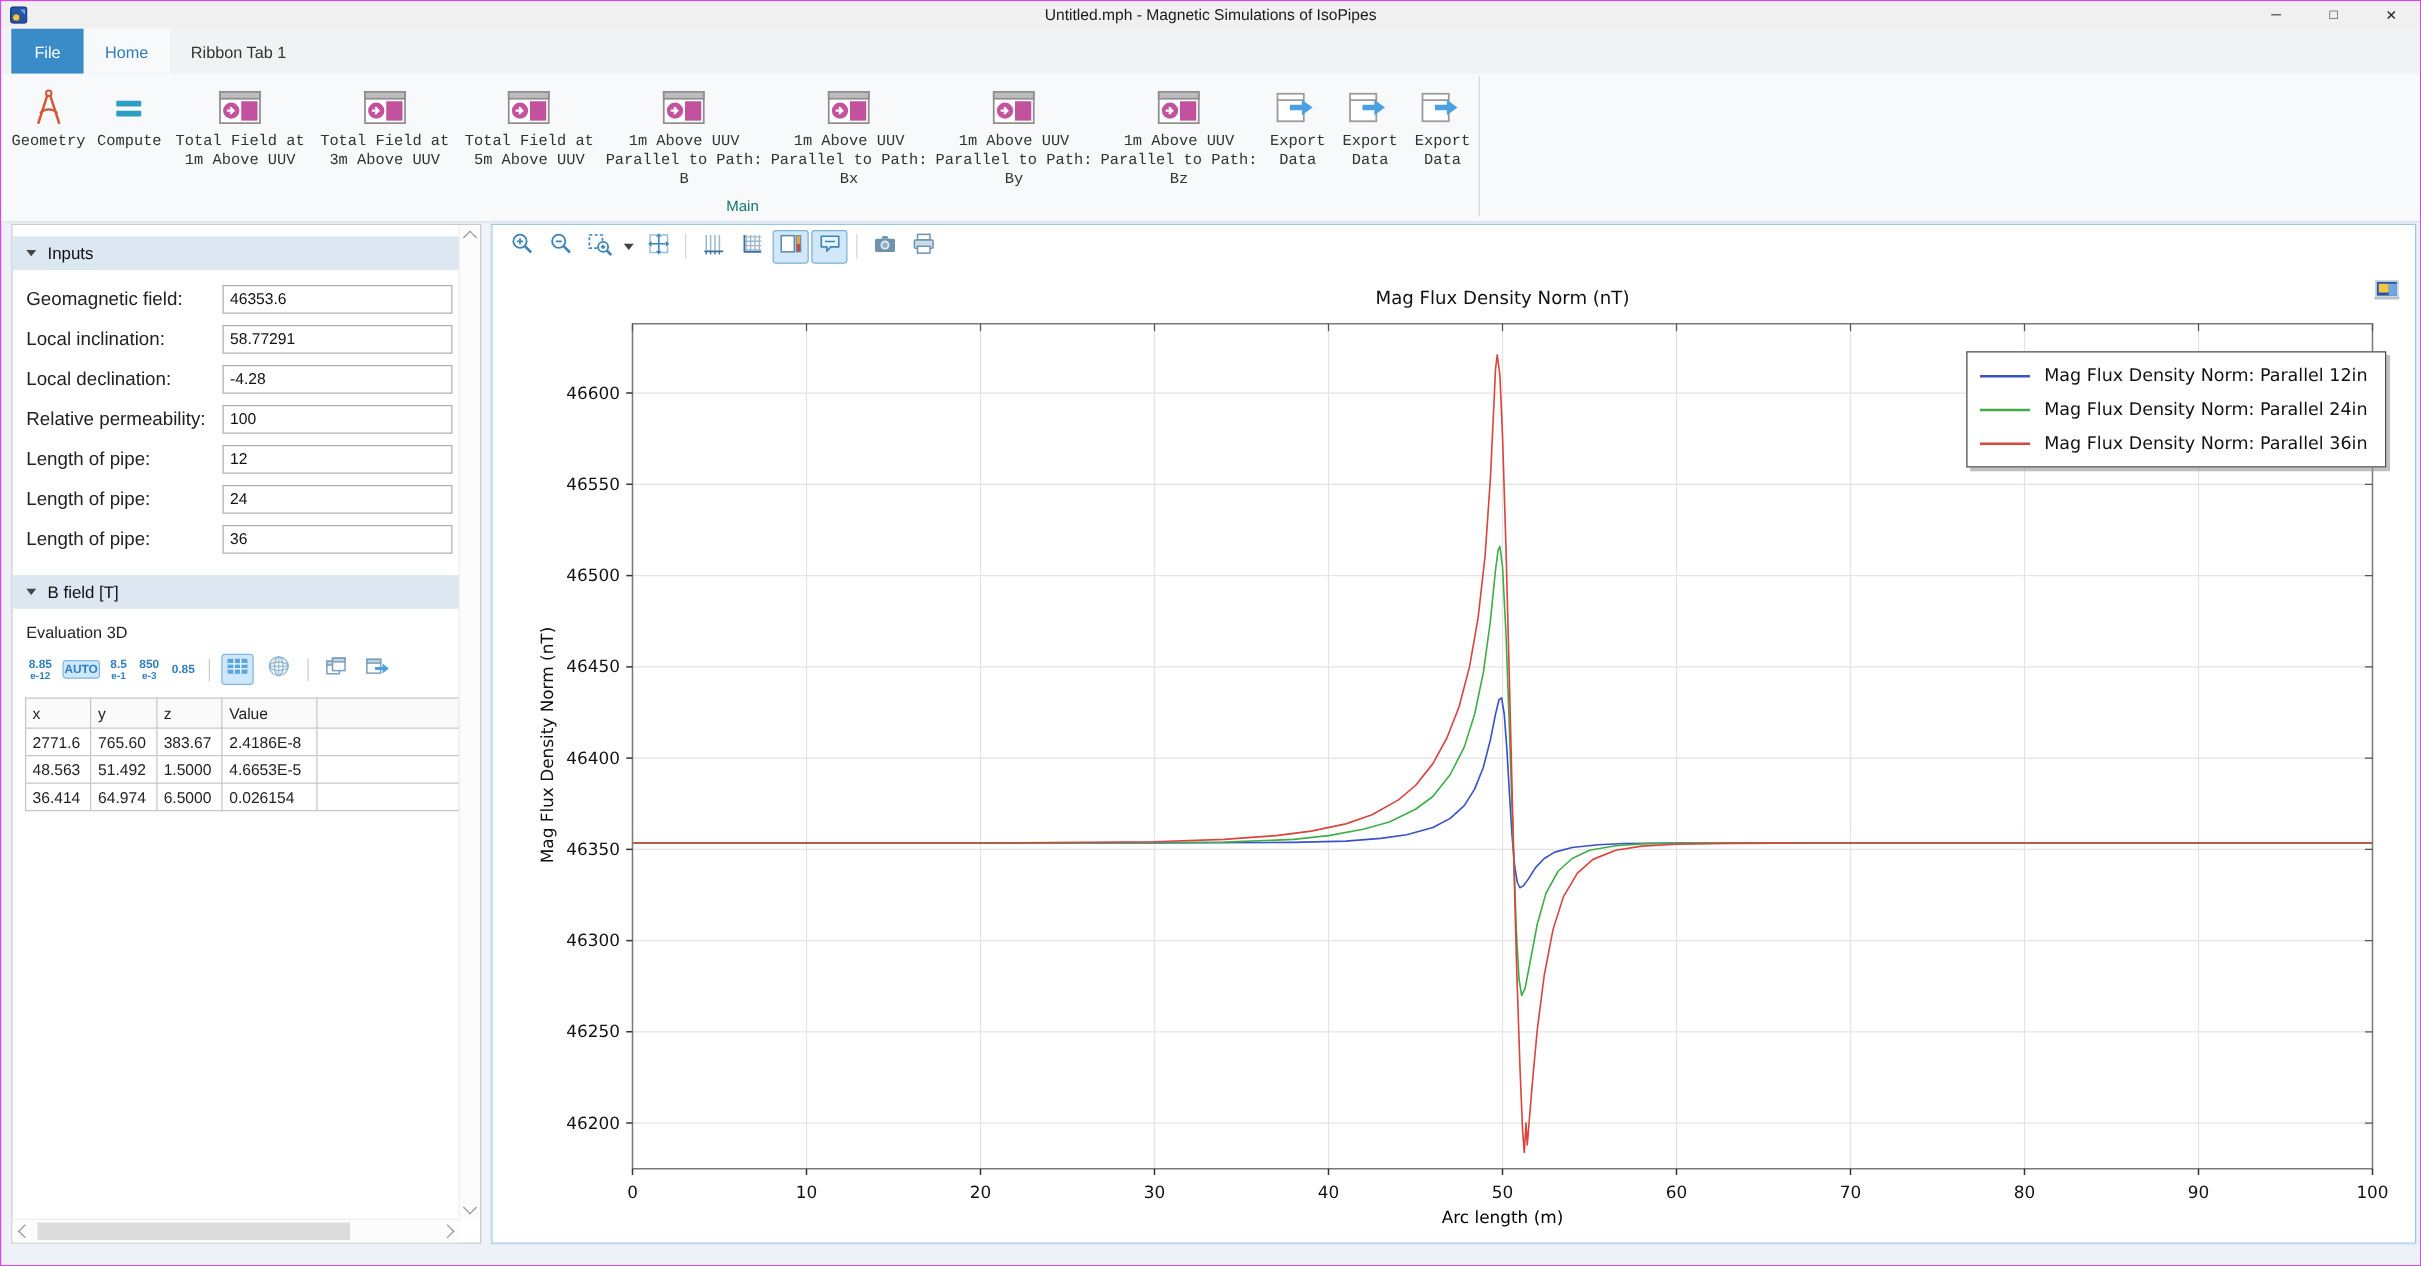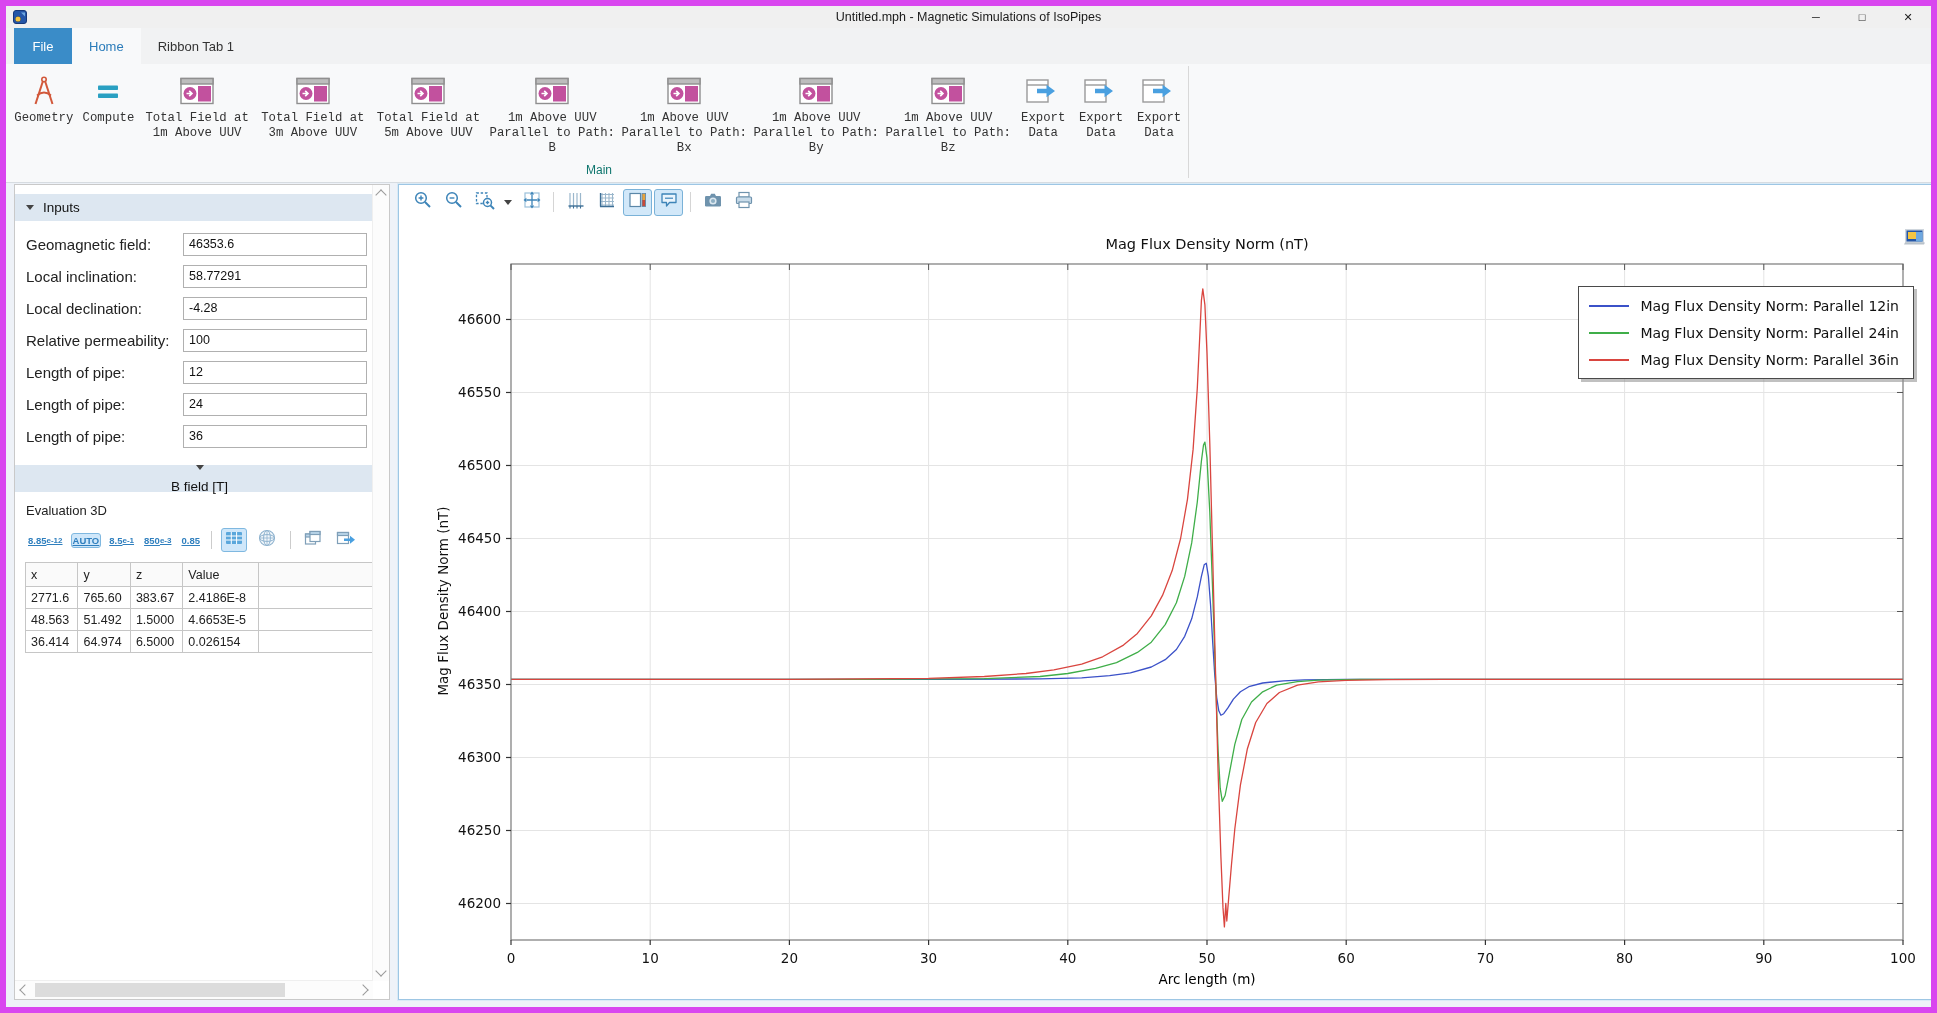--- a/index.html
+++ b/index.html
@@ -1,16 +1,16 @@
 <!DOCTYPE html>
 <html><head>
 <meta charset="utf-8">
 <style>
   html,body{margin:0;padding:0;background:#dfe3e8;font-family:"Liberation Sans",sans-serif;}
-  .app{position:relative;width:1937px;height:1013px;background:#eef2f8;overflow:hidden;border:6px solid #d946ef;box-sizing:border-box;}
+  .app{position:relative;width:1937px;height:1013px;background:#eef2f8;overflow:hidden;border:1px solid #d946ef;box-sizing:border-box;}
 
   
   .titlebar{position:absolute;top:0;left:0;right:0;height:22px;background:#f0f0f0;}
   .app-icon{position:absolute;left:7px;top:4px;width:14px;height:14px;}
   .title-text{position:absolute;left:200px;right:200px;top:0;height:22px;line-height:22px;text-align:center;font-size:12.5px;color:#1a1a1a;white-space:nowrap;}
   .win-controls{position:absolute;right:0;top:0;height:22px;display:flex;}
   .win-btn{width:46px;height:22px;display:flex;align-items:center;justify-content:center;font-size:11px;color:#222;}
 
   
   .tabrow{position:absolute;top:22px;left:0;right:0;height:36px;background:#f1f2f3;display:flex;align-items:stretch;}
@@ -26,29 +26,29 @@
   .ricon{height:36px;display:flex;align-items:center;justify-content:center;}
   .rlabel{font-size:12.3px;line-height:15px;text-align:center;color:#333;}
   .w-geo{width:64px}.w-comp{width:58px}.w-tf{width:114px}.w-par{width:131px}.w-exp{width:54px}
   .ribbon-group-label{position:absolute;bottom:1px;left:0;right:0;text-align:center;font-size:12px;color:#0f766e;}
 
   
   .sidebar{position:absolute;left:8px;top:178px;width:376px;height:816px;background:#fff;border:1px solid #c9c9c9;box-sizing:border-box;}
   .sidebar-content{position:absolute;left:0;top:0;right:16px;bottom:18px;overflow:hidden;}
   .section-header{height:27px;background:#dde7f1;display:flex;align-items:center;padding-left:11px;gap:9px;font-size:13.5px;color:#111;}
   .sh-first{margin-top:9px;}
-  .sh-b{margin-top:13px;flex-direction:column;}
+  .sh-b{margin-top:13px;}
   .tri-down{width:0;height:0;border-left:4.5px solid transparent;border-right:4.5px solid transparent;border-top:5.5px solid #444;}
   .form-rows{padding-top:7px;}
   .form-row{display:flex;align-items:center;height:32px;padding:0 6px 0 11px;}
   .flabel{width:157px;font-size:15px;color:#222;flex:none;}
   .ffield{flex:1;height:21px;border:1px solid #b0b0b0;font-size:12.5px;padding:0 5px;color:#111;font-family:"Liberation Sans",sans-serif;min-width:0;}
   .eval-title{font-size:13px;color:#222;padding:11px 0 4px 11px;}
   .eval-toolbar{display:flex;align-items:center;gap:6px;padding:3px 0 7px 11px;}
-  .pbtn{display:flex;flex-direction:row;align-items:center;color:#2f7fbe;font-weight:bold;font-size:9.5px;line-height:9px;border:1px solid transparent;padding:2px 1px;text-decoration:underline;}
+  .pbtn{display:flex;flex-direction:column;align-items:center;color:#2f7fbe;font-weight:bold;font-size:9.5px;line-height:9px;border:1px solid transparent;padding:2px 1px;}
   .pbtn .sub{font-size:8px;font-weight:bold;text-align:right;}
   .pbtn.active,.tbtn.active{background:#cfe7fa;border:1px solid #7fb8e0;border-radius:3px;}
   .tbtn{display:flex;align-items:center;justify-content:center;padding:2px 3px;border:1px solid transparent;}
   .vsep{width:1px;height:18px;background:#ccc;margin:0 3px;}
   .eval-table{border-collapse:collapse;margin-left:10px;font-size:12.5px;color:#222;table-layout:fixed;}
   .eval-table th,.eval-table td{border:1px solid #c6c6c6;height:21px;padding:0 5px;text-align:left;font-weight:normal;overflow:hidden;white-space:nowrap;}
   .eval-table th{background:#fafafa;height:23px;}
   .c-x{width:42px}.c-y{width:42px}.c-z{width:42px}.c-v{width:66px}.c-f{width:120px;border-left:1px solid #c6c6c6;}
 
   

